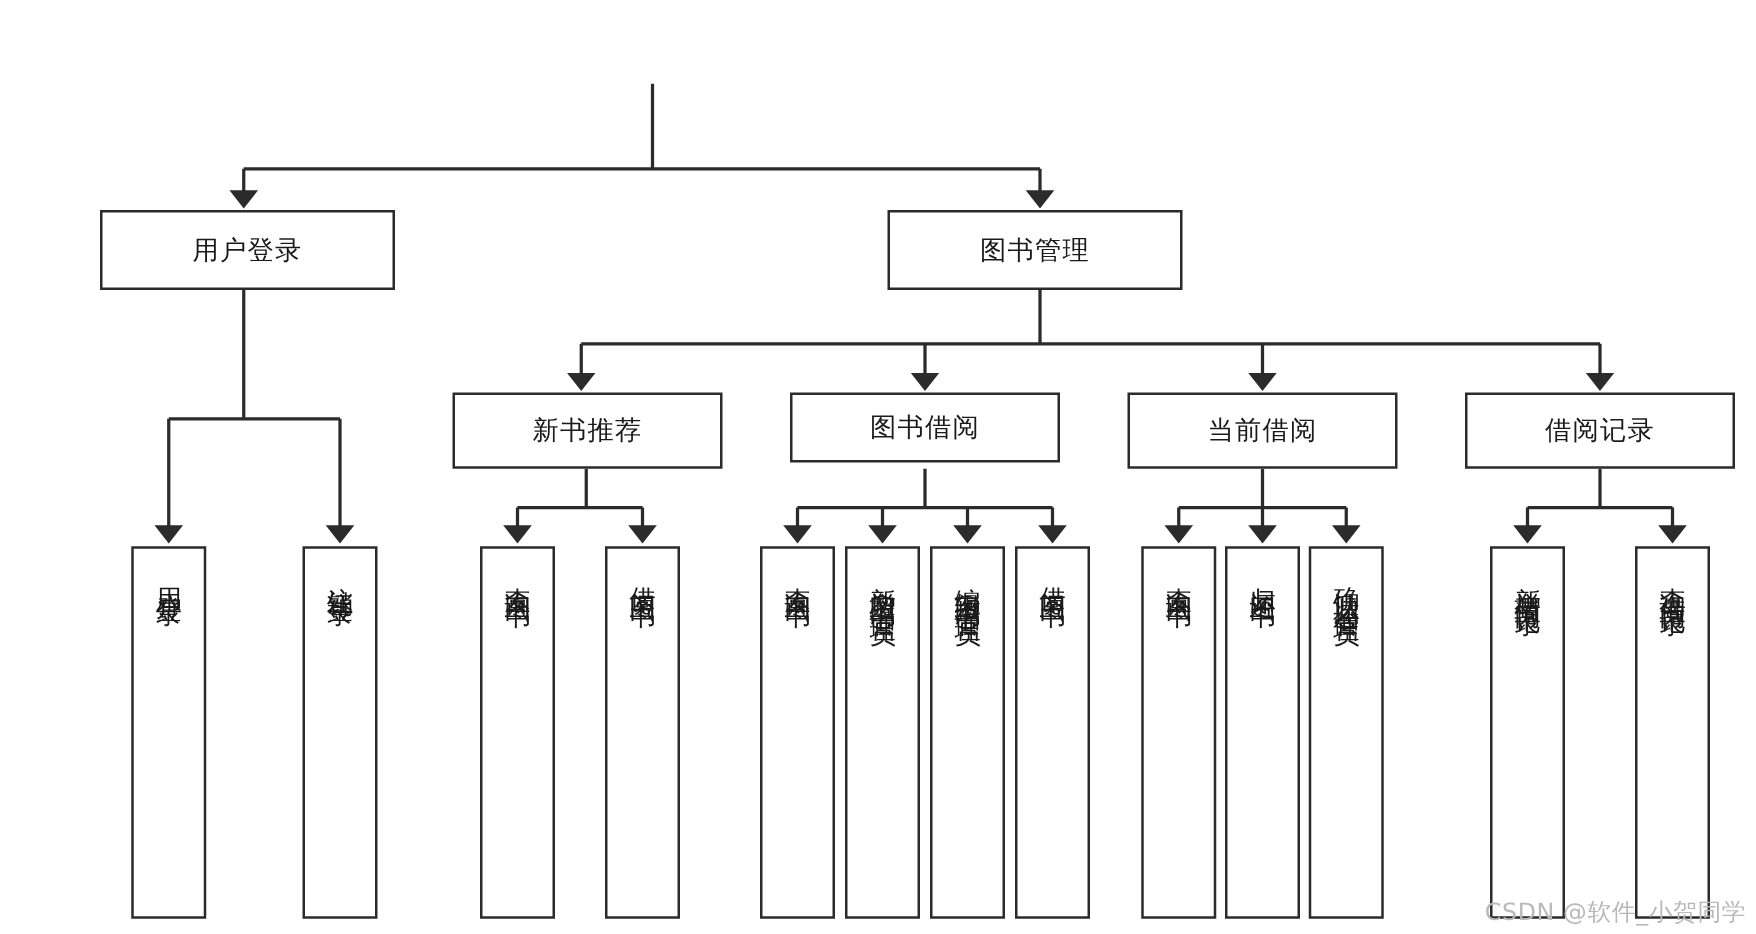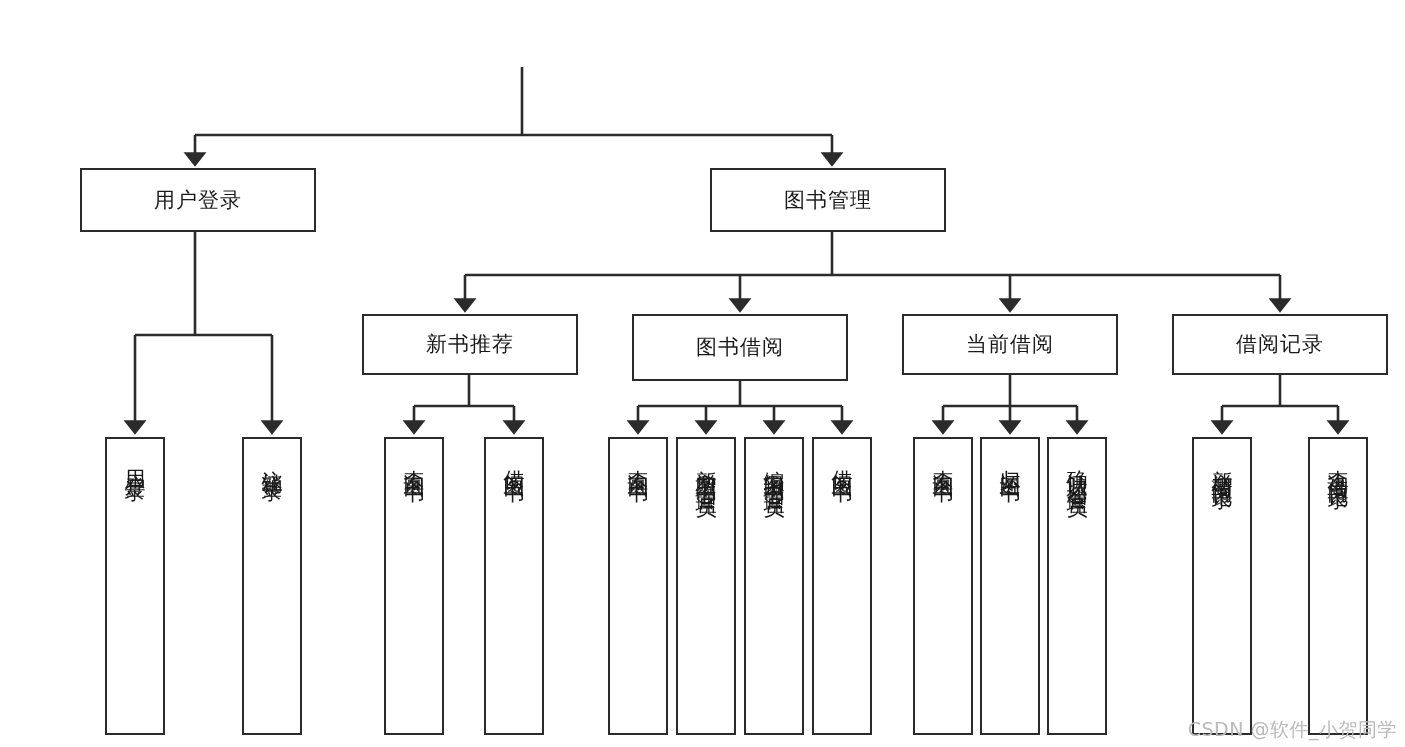--- a/index.html
+++ b/index.html
@@ -102,21 +102,21 @@
   </div>
 
   <div class="node lvl2" style="left:710px;top:168px;width:236px;height:64px;">
     <span class="label">图书管理</span>
   </div>
 
   <div class="node lvl3" style="left:362px;top:314px;width:216px;height:61px;">
     <span class="label">新书推荐</span>
   </div>
 
-  <div class="node lvl3" style="left:632px;top:314px;width:216px;height:67px;">
+  <div class="node lvl3" style="left:632px;top:314px;width:216px;height:56px;">
     <span class="label">图书借阅</span>
   </div>
 
   <div class="node lvl3" style="left:1172px;top:314px;width:216px;height:61px;">
     <span class="label">借阅记录</span>
   </div>
 
   <div class="node lvl3" style="left:902px;top:314px;width:216px;height:61px;">
     <span class="label">当前借阅</span>
   </div>

